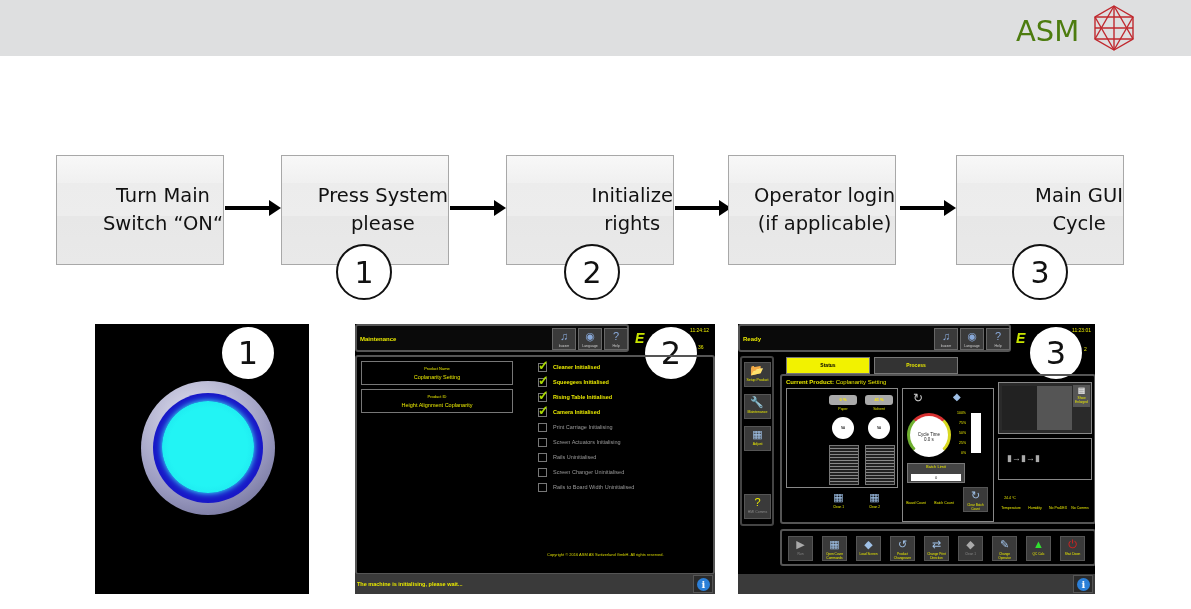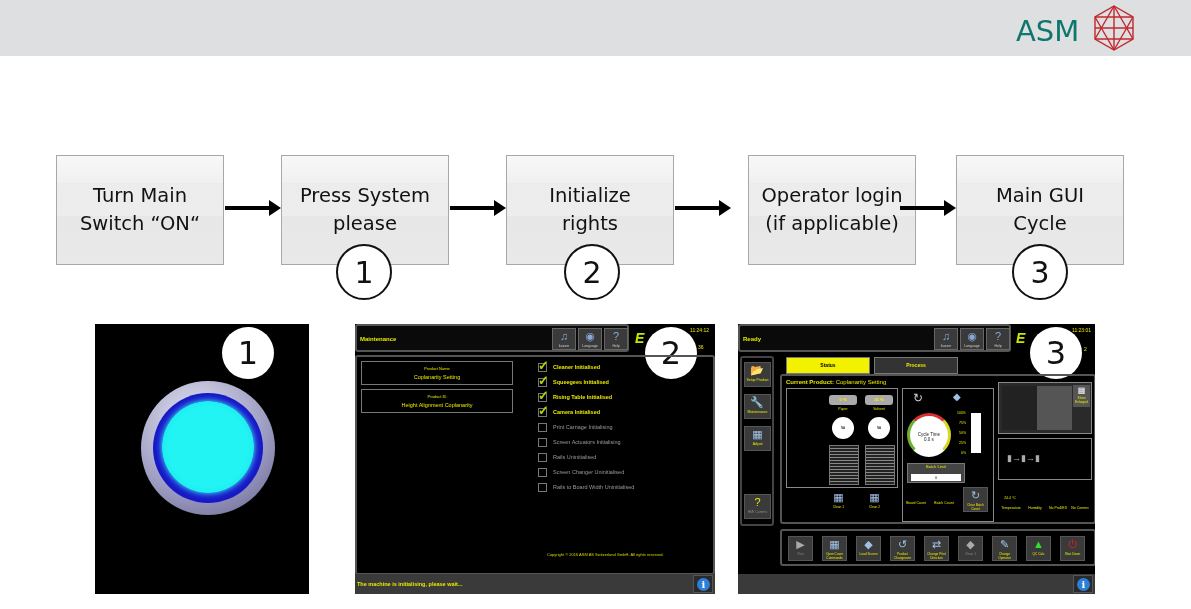--- a/index.html
+++ b/index.html
@@ -1,26 +1,26 @@
 <!DOCTYPE html>
 <html><head>
 <meta charset="utf-8">
 <style>
   * { box-sizing: border-box; margin: 0; padding: 0; }
   html, body { width: 1191px; height: 609px; background: #ffffff; overflow: hidden; }
   body { position: relative; font-family: "Liberation Sans", sans-serif; }
 
   .topbar { position: absolute; left: 0; top: 0; width: 1191px; height: 56px; background: #dedfe0; }
-  .logo-text { position: absolute; left: 1016px; top: 14px; font-size: 29px; font-family: "DejaVu Sans", sans-serif; letter-spacing: 0px; color: #0f766e; }
+  .logo-text { position: absolute; left: 1016px; top: 14px; font-size: 29px; font-family: "DejaVu Sans", sans-serif; letter-spacing: 0px; color: #4d7c0f; }
   .logo-mark { position: absolute; left: 1092px; top: 4px; width: 44px; height: 48px; }
 
   
   .step { position: absolute; top: 155px; width: 168px; height: 110px; border: 1px solid #a8a8a8;
           background: linear-gradient(#f8f8f8 0%, #f0f0f0 25%, #ececec 25%, #ededed 56%, #e7e7e7 56%, #e9e9e9 100%);
-          display: flex; align-items: center; justify-content: center; text-align: center;
+          display: flex; align-items: center; justify-content: flex-end; text-align: center;
           font-size: 19.5px; line-height: 28px; color: #111; font-family: "DejaVu Sans", sans-serif; }
   .step span { display: block; white-space: pre-line; }
   .arrow { position: absolute; top: 206px; height: 4px; background: #000; }
   .arrow::after { content: ""; position: absolute; right: -10px; top: -6px; border-left: 12px solid #000; border-top: 8px solid transparent; border-bottom: 8px solid transparent; }
   .badge { position: absolute; width: 56px; height: 56px; border: 2px solid #111; border-radius: 50%; background: #fff;
            display: flex; align-items: center; justify-content: center; font-size: 30px; color: #111; font-family: "DejaVu Sans", sans-serif; }
 
   
   .panel1 { position: absolute; left: 95px; top: 324px; width: 214px; height: 270px; background: #000; }
   .panel-badge { position: absolute; width: 52px; height: 52px; background: #fff; border-radius: 50%; display: flex; align-items: center; justify-content: center; font-size: 32px; color: #111; font-family: "DejaVu Sans", sans-serif; }
@@ -106,21 +106,21 @@
 <div class="step" style="left:281px">
     <span>Press System
 please</span>
   </div>
 <div class="arrow" style="left:450px;width:46px"></div>
 <div class="step" style="left:506px">
     <span>Initialize
 rights</span>
   </div>
 <div class="arrow" style="left:675px;width:46px"></div>
-<div class="step" style="left:748px">
+<div class="step" style="left:728px">
     <span>Operator login
 (if applicable)</span>
   </div>
 <div class="arrow" style="left:900px;width:46px"></div>
 <div class="step" style="left:956px">
     <span>Main GUI
 Cycle</span>
   </div>
 
 <div class="badge" style="left:336px;top:244px">1</div>

